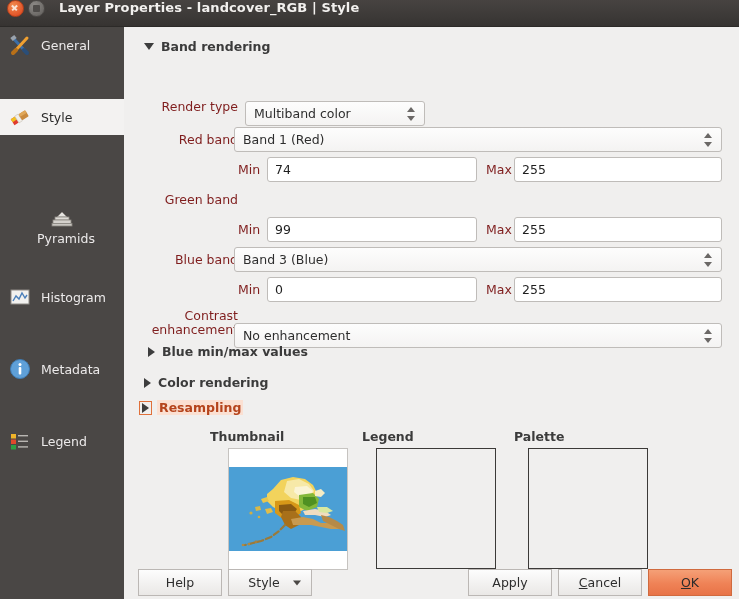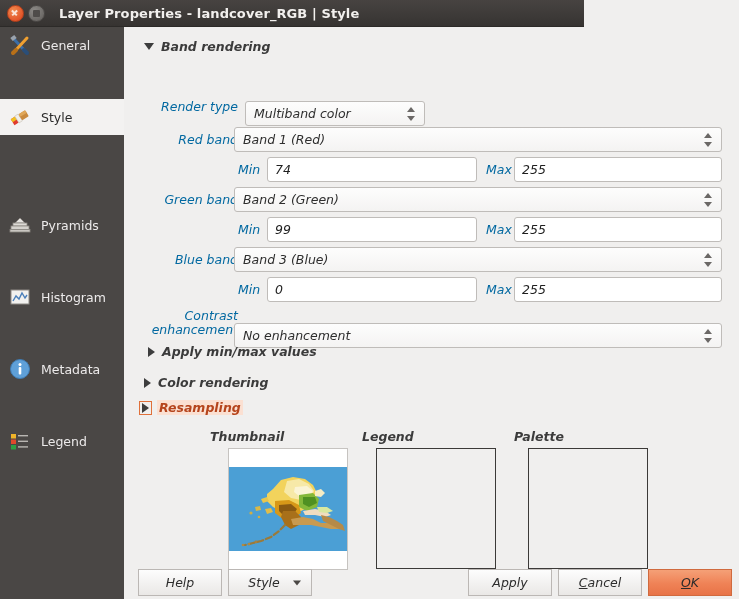--- a/index.html
+++ b/index.html
@@ -11,25 +11,25 @@
   #app {
     position: relative;
     width: 739px; height: 599px;
     background: #f0efee;
     overflow: hidden;
   }
 
   
   .titlebar {
     position: absolute; left: 0; top: 0;
-    width: 584px; height: 27px;
+    width: 739px; height: 27px;
     background: linear-gradient(to bottom, #474341 0%, #3d3a38 60%, #363331 100%);
     border-bottom: 1px solid #2c2a28;
     box-sizing: border-box;
-    display: flex; align-items: center;
+    display: flex; 
   }
   .win-btn {
     width: 15px; height: 15px; border-radius: 50%;
     margin-left: 6px;
     position: relative;
     flex: none;
   }
   .win-btn.close {
     background: radial-gradient(circle at 35% 30%, #f18a4e 0%, #e2562a 70%, #c8431c 100%);
     border: 1px solid #b8401b;
@@ -87,21 +87,20 @@
     flex: none;
     position: relative;
   }
   .side-label { white-space: nowrap; }
 
   
   .main {
     position: absolute; left: 124px; top: 27px;
     width: 615px; height: 444px;
     background: #f0efee;
-    font-style: italic;
   }
 
   .section-head {
     position: absolute;
     display: flex; align-items: center;
     font-size: 12.5px; font-weight: bold; color: #3b3b3b;
     white-space: nowrap;
   }
   .tri {
     width: 0; height: 0; flex: none;
@@ -127,21 +126,21 @@
     display: flex; align-items: center;
     background: #f0efee;
   }
   .section-head.focused .hl {
     background: #fbe0d2;
     padding: 0 2px;
   }
 
   .fieldlabel {
     position: absolute;
-    font-size: 12.5px; color: #0369a1;
+    font-size: 12.5px; color: #7f1d1d;
     white-space: nowrap;
   }
   .fieldlabel.right { text-align: right; }
 
   
   .combo {
     position: absolute;
     height: 25px;
     box-sizing: border-box;
     background: linear-gradient(to bottom, #fdfdfd 0%, #f4f3f2 100%);
@@ -267,21 +266,21 @@
             <rect x="8" y="8.5" width="4" height="8" fill="#f2efe9" stroke="#c9c3b8" stroke-width="0.6"></rect>
             <rect x="12" y="9" width="8" height="7" rx="1.2" fill="#c98a3e"></rect>
             <rect x="12" y="9" width="8" height="3" rx="1.2" fill="#e0a758"></rect>
           </g>
         </svg>
       </span>
       <span class="side-label">Style</span>
     </div>
 
 
-    <div class="side-item" style="top:108px;">
+    <div class="side-item" style="top:108px;flex-direction:column;">
       <span class="side-ico">
         <svg class="ico-svg" viewBox="0 0 24 24">
           <path d="M12 5 L17 10 L7 10 Z" fill="#e6e4e0" stroke="#8b8781" stroke-width="0.8"></path>
           <rect x="5" y="10" width="14" height="3" fill="#dedbd6" stroke="#8b8781" stroke-width="0.8"></rect>
           <rect x="3" y="13" width="18" height="3.5" fill="#d5d2cd" stroke="#8b8781" stroke-width="0.8"></rect>
           <rect x="2" y="16.5" width="20" height="2.5" fill="#c9c6c1" stroke="#8b8781" stroke-width="0.8"></rect>
         </svg>
       </span>
       <span class="side-label">Pyramids</span>
     </div>
@@ -349,27 +348,20 @@
     <div class="fieldlabel" style="left:114px; top:135px;">Min</div>
     <div class="input" style="left:143px; top:130px; width:210px;">
       <span>74</span>
     </div>
     <div class="fieldlabel" style="left:362px; top:135px;">Max</div>
     <div class="input" style="left:390px; top:130px; width:208px;">
       <span>255</span>
     </div>
 
     <div class="fieldlabel right" style="left:8px; top:165px; width:106px;">Green band</div>
-    <div class="combo" style="left:110px; top:160px; width:488px;">
-      <span>Band 2 (Green)</span>
-      <span class="spin">
-          <i class="up"></i>
-          <i class="down"></i>
-        </span>
-    </div>
     <div class="fieldlabel" style="left:114px; top:195px;">Min</div>
     <div class="input" style="left:143px; top:190px; width:210px;">
       <span>99</span>
     </div>
     <div class="fieldlabel" style="left:362px; top:195px;">Max</div>
     <div class="input" style="left:390px; top:190px; width:208px;">
       <span>255</span>
     </div>
 
     <div class="fieldlabel right" style="left:8px; top:225px; width:106px;">Blue band</div>
@@ -396,21 +388,21 @@
     <div class="combo" style="left:110px; top:282px; width:488px;margin-top:14px;">
       <span>No enhancement</span>
       <span class="spin">
           <i class="up"></i>
           <i class="down"></i>
         </span>
     </div>
 
     <div class="section-head" style="left:24px; top:317px;">
       <span class="tri right"></span>
-      <span>Apply min/max values</span>
+      <span>Blue min/max values</span>
     </div>
 
     <div class="section-head" style="left:20px; top:348px;">
       <span class="tri right"></span>
       <span>Color rendering</span>
     </div>
 
     <div class="section-head focused" style="left:15px; top:373px;">
       <span class="tri-box">
         <span class="tri right" style="margin-right:0;"></span>

